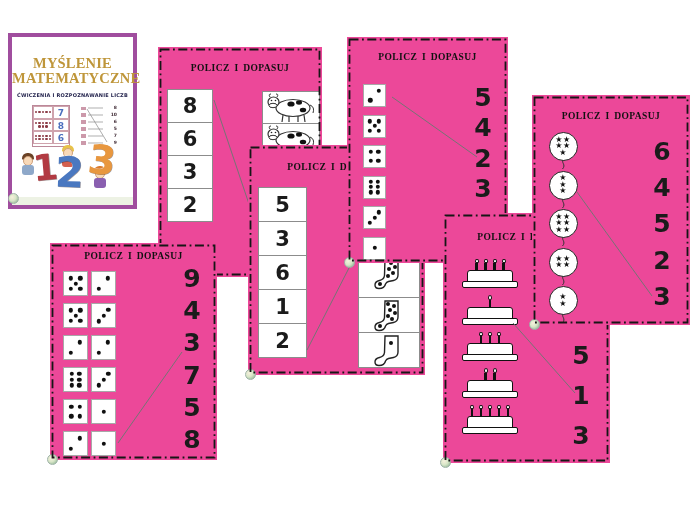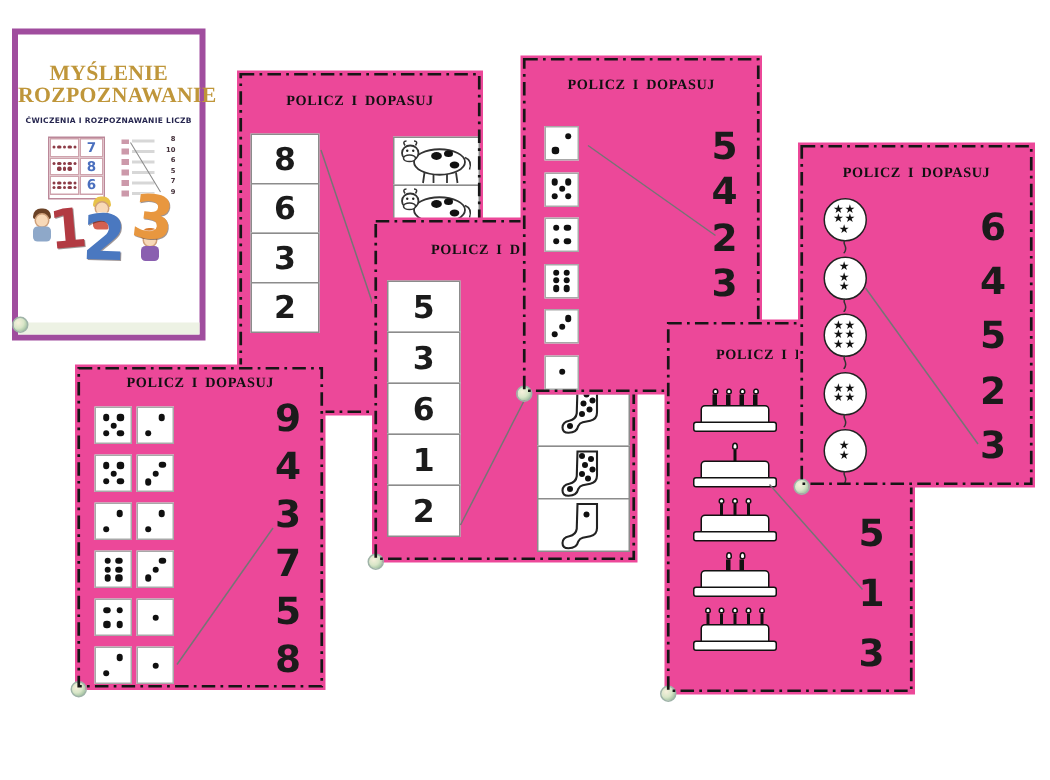--- a/index.html
+++ b/index.html
@@ -88,21 +88,21 @@
   .candles{display:flex;gap:5px;align-items:flex-end;height:13px}
   .candle{display:flex;flex-direction:column;align-items:center}
   .flame{width:4px;height:4.5px;border:1px solid #111;border-radius:50% 50% 50% 50%/60% 60% 40% 40%;background:#fff}
   .stick{width:2.6px;height:8px;background:#111}
   .cbody{width:46px;height:13px;border:1.6px solid #111;border-radius:3px 3px 1px 1px;background:#fff;margin-top:-1px}
   .ctray{width:56px;height:7px;border:1.6px solid #111;border-radius:2px;background:#fff;margin-top:-2px}
   .fnums{left:118px;top:122px;width:40px}
   .fnums .mnum{height:40px}
 
   
-  .sh-cover{left:8px;top:19px;width:129px;height:208px;z-index:7;
+  .sh-cover{left:8px;top:33px;width:129px;height:176px;z-index:7;
             border:4px solid var(--cover_border,#a04d9e);background:#fff}
   .ctitle{margin-top:19px;text-align:center;font-family:"Liberation Serif",serif;font-weight:bold;
           font-size:14.5px;line-height:1.06;color:var(--cover_title,#bf963a);letter-spacing:.2px}
   .ctitle span{display:block}
   .csub{margin-top:5px;text-align:center;font-size:5px;font-weight:bold;color:#26264f;letter-spacing:.2px}
   .cprev{position:absolute;left:20px;top:68px;display:flex;gap:11px}
   .mtable{display:flex;flex-direction:column;border:1px solid #bb8899}
   .mrow{display:flex}
   .mdie{width:20px;height:12.6px;border:1px solid #cfa3ad;display:flex;flex-wrap:wrap;
         align-content:center;justify-content:center;gap:1px;padding:1px;background:#fff}
@@ -575,21 +575,21 @@
       </svg>
     <div class="wm"></div>
   <svg class="pborder" width="158" height="230">
         <rect x="2.5" y="2.5" width="153" height="225" fill="none" stroke="#161616" stroke-width="1.8" stroke-dasharray="9 3.5 1.8 3.5"></rect>
       </svg>
     </section>
 
   <section class="sheet sh-cover">
     <h1 class="ctitle">
       <span>MYŚLENIE</span>
-      <span>ROZPOZNAWANIE</span>
+      <span>MATEMATYCZNE</span>
     </h1>
     <div class="csub">ĆWICZENIA I ROZPOZNAWANIE LICZB</div>
 
     <div class="cprev">
       <div class="mtable">
         <div class="mrow">
           <div class="mdie">
               <span class="mdot"></span>
               <span class="mdot"></span>
               <span class="mdot"></span>

